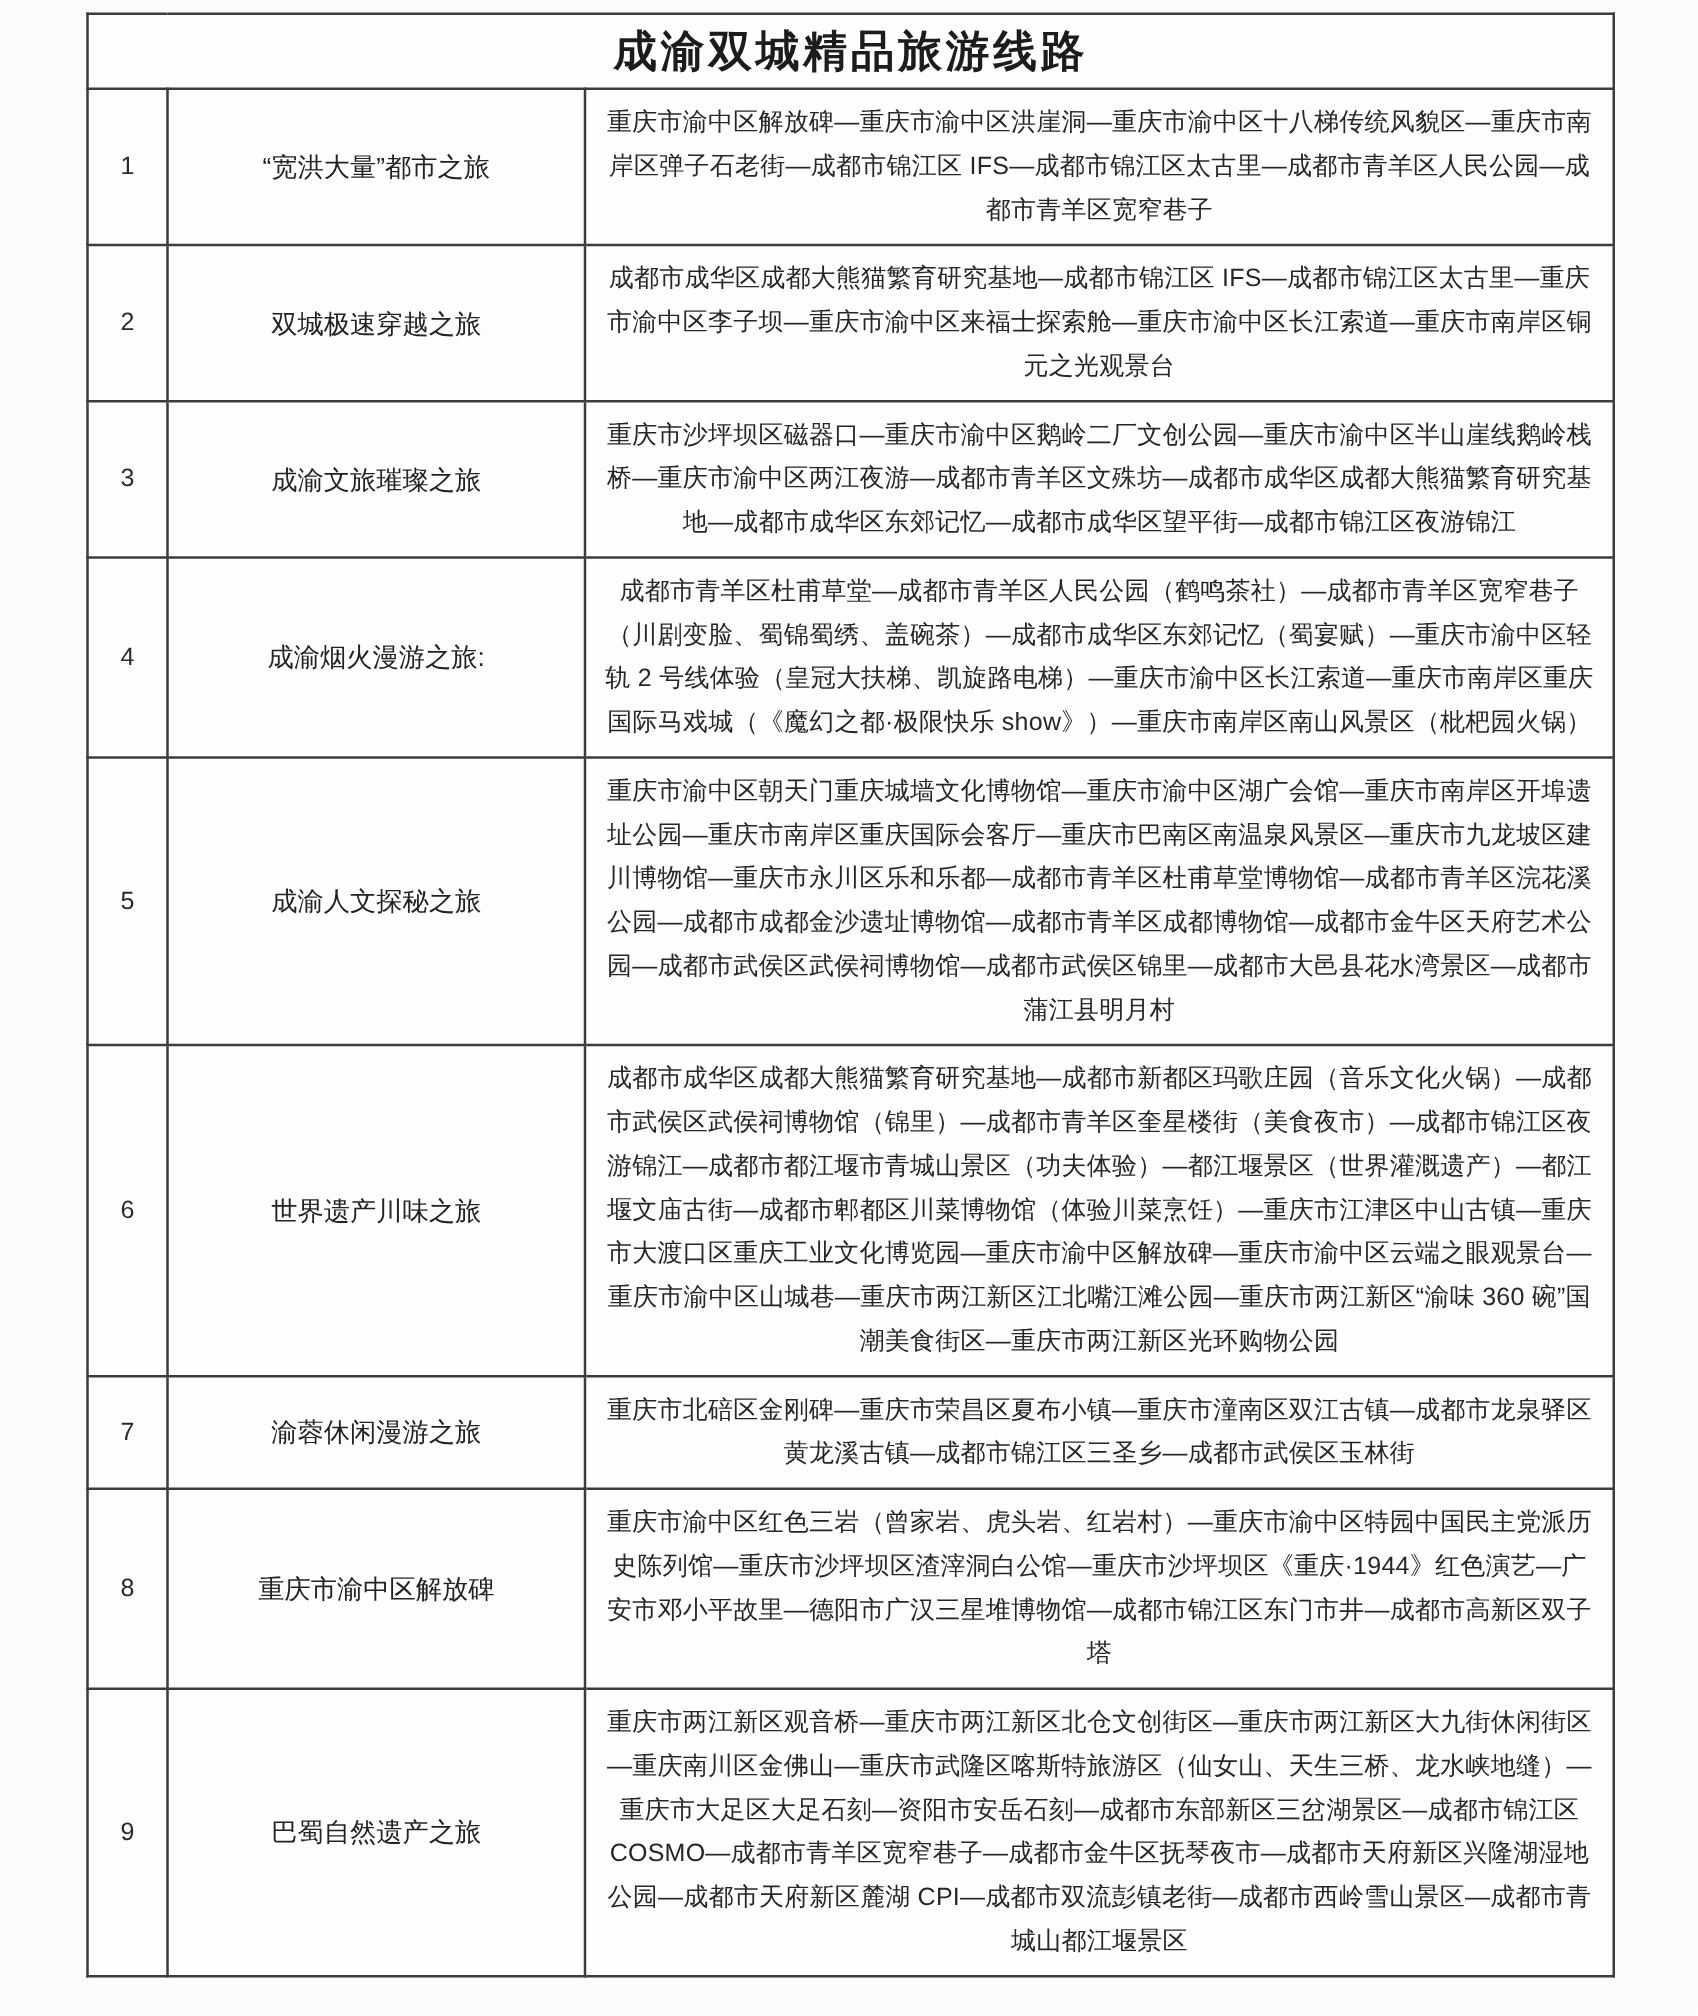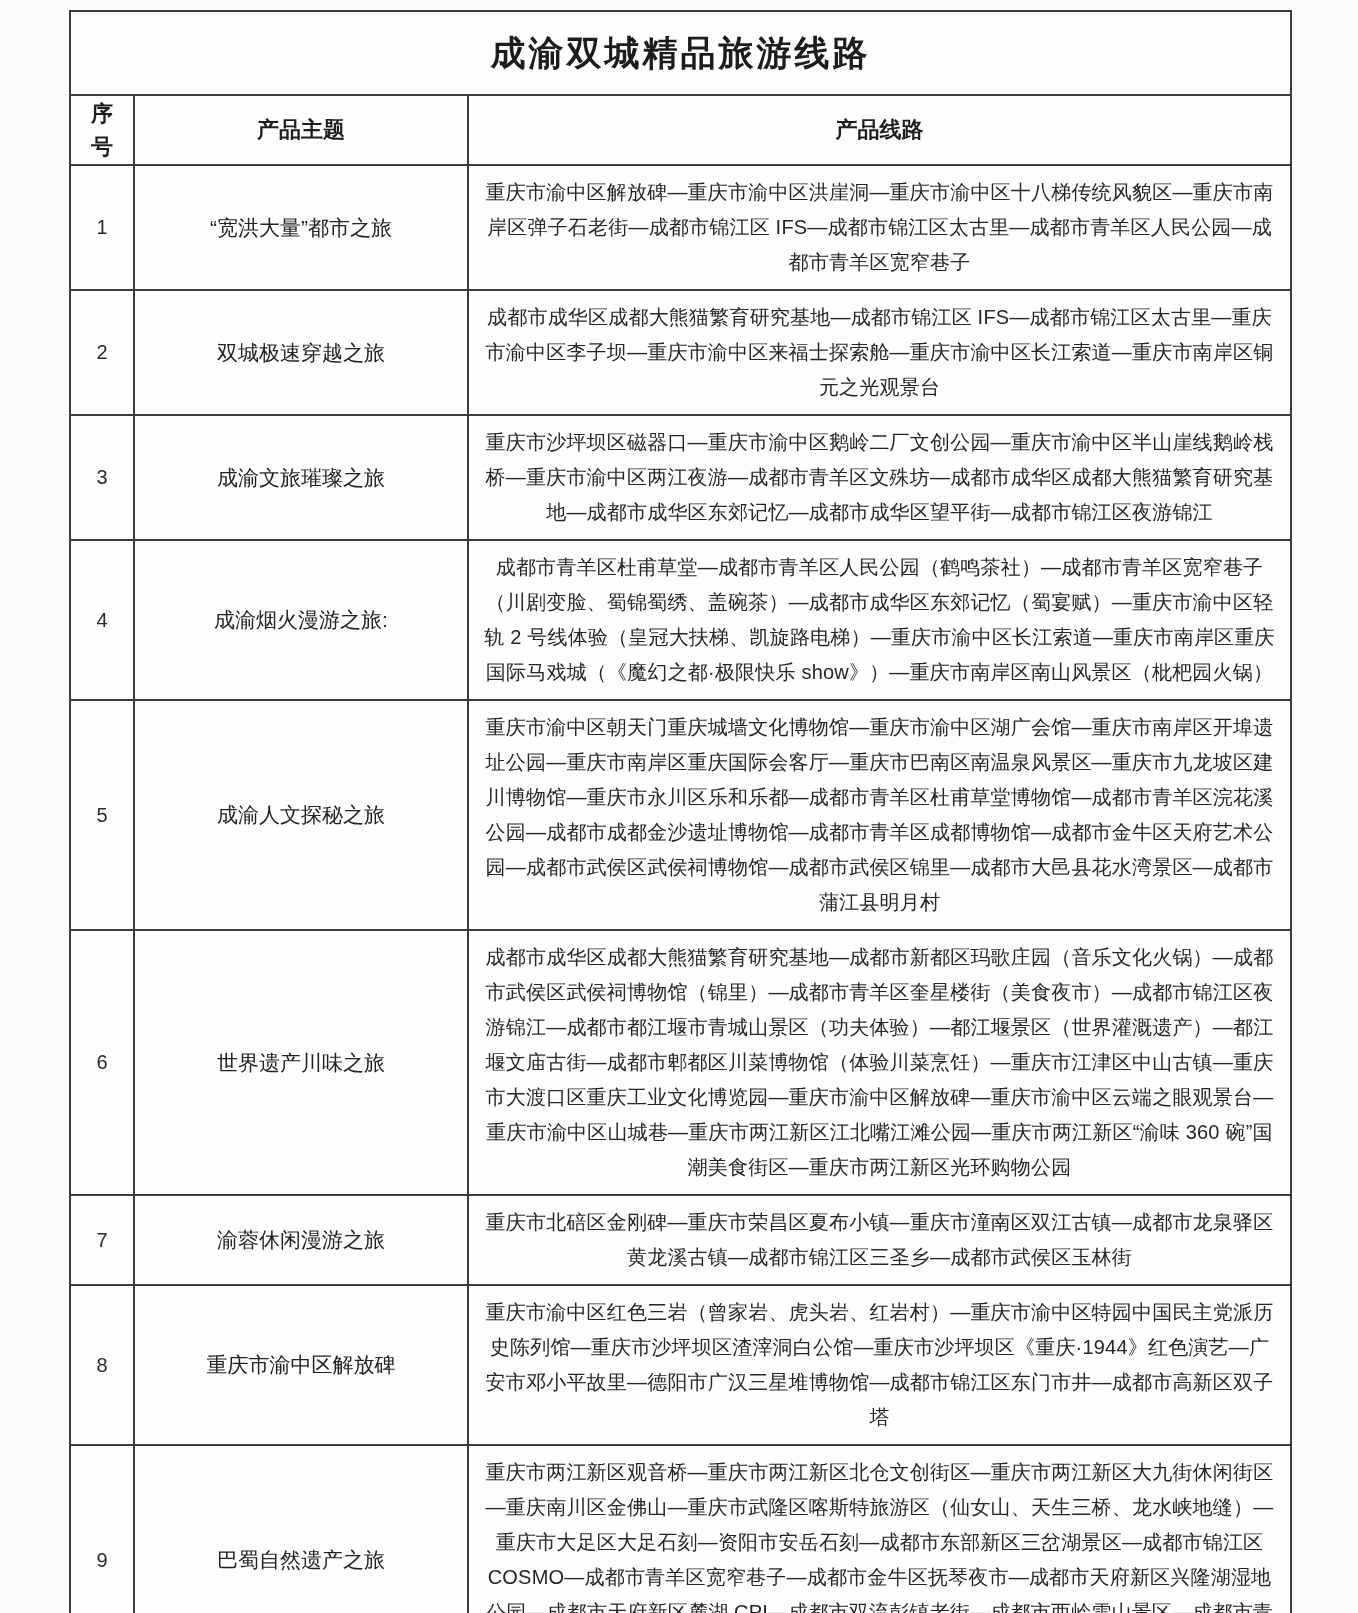--- a/index.html
+++ b/index.html
@@ -20,21 +20,21 @@
     border-collapse: collapse;
     table-layout: fixed;
     background: #fefefe;
   }
   table.routes td {
     border: 2px solid #3c3c3c;
     vertical-align: middle;
     box-sizing: border-box;
   }
   td.title-cell {
-    height: 84px;
+    height: 60px;
     text-align: center;
     font-size: 35px;
     font-weight: 700;
     letter-spacing: 3px;
     color: #1c1c1c;
   }
   td.head-cell {
     height: 68px;
     text-align: center;
     font-size: 22px;
@@ -78,27 +78,20 @@
   <table class="routes">
     <colgroup>
       <col class="col-num">
       <col class="col-theme">
       <col class="col-route">
     </colgroup>
     <tbody>
       <tr>
         <td class="title-cell" colspan="3">成渝双城精品旅游线路</td>
       </tr>
-      <tr>
-        <td class="head-cell">
-          <span class="stacked">序号</span>
-        </td>
-        <td class="head-cell">产品主题</td>
-        <td class="head-cell">产品线路</td>
-      </tr>
 
       <tr>
         <td class="num-cell">1</td>
         <td class="theme-cell">“宽洪大量”都市之旅</td>
         <td class="route-cell">重庆市渝中区解放碑—重庆市渝中区洪崖洞—重庆市渝中区十八梯传统风貌区—重庆市南岸区弹子石老街—成都市锦江区 IFS—成都市锦江区太古里—成都市青羊区人民公园—成都市青羊区宽窄巷子</td>
       </tr>
       <tr>
         <td class="num-cell">2</td>
         <td class="theme-cell">双城极速穿越之旅</td>
         <td class="route-cell">成都市成华区成都大熊猫繁育研究基地—成都市锦江区 IFS—成都市锦江区太古里—重庆市渝中区李子坝—重庆市渝中区来福士探索舱—重庆市渝中区长江索道—重庆市南岸区铜元之光观景台</td>

